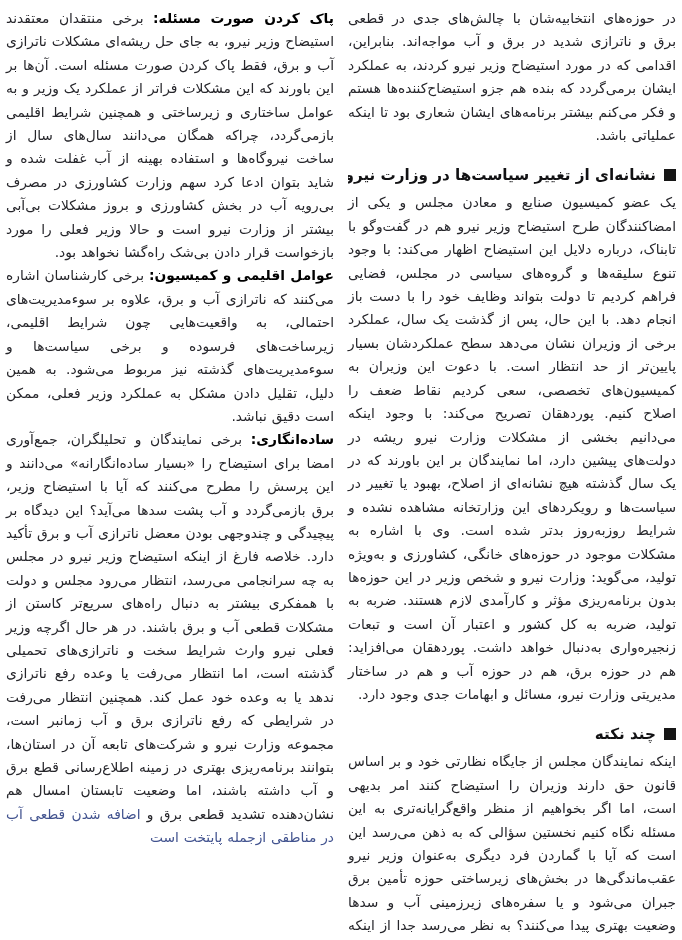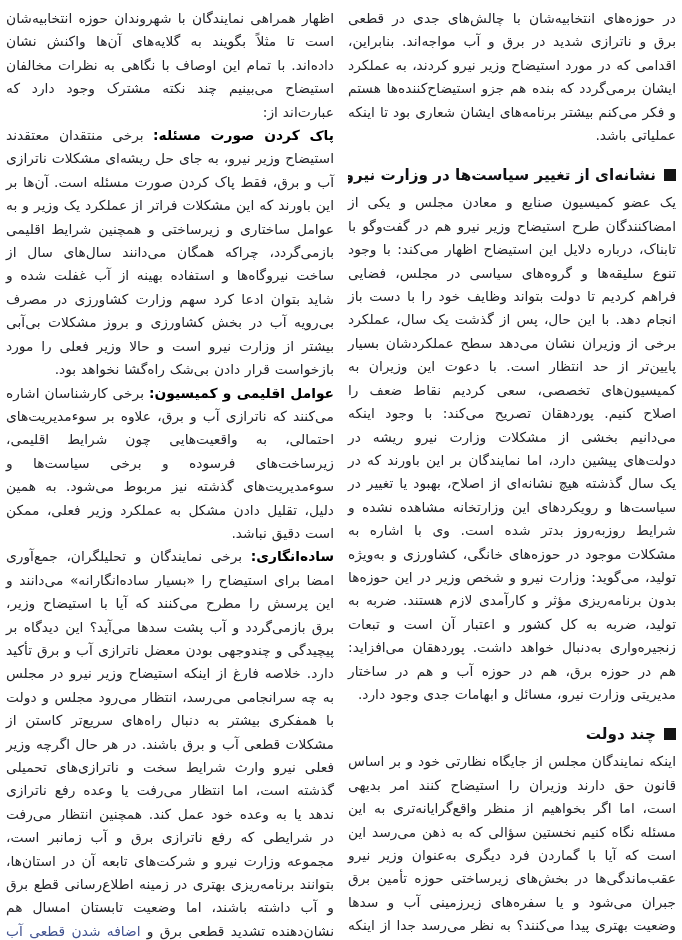--- a/index.html
+++ b/index.html
@@ -33,27 +33,26 @@
     <p class="para">در حوزه‌های انتخابیه‌شان با چالش‌های جدی در قطعی برق و ناترازی شدید در برق و آب مواجه‌اند. بنابراین، اقدامی که در مورد استیضاح وزیر نیرو کردند، به عملکرد ایشان برمی‌گردد که بنده هم جزو استیضاح‌کننده‌ها هستم و فکر می‌کنم بیشتر برنامه‌های ایشان شعاری بود تا اینکه عملیاتی باشد.</p>
 
     <h3 class="section">
       <span class="sq"></span>
       <span class="section-title">نشانه‌ای از تغییر سیاست‌ها در وزارت نیرو نیست</span>
     </h3>
     <p class="para">یک عضو کمیسیون صنایع و معادن مجلس و یکی از امضاکنندگان طرح استیضاح وزیر نیرو هم در گفت‌وگو با تابناک، درباره دلایل این استیضاح اظهار می‌کند: با وجود تنوع سلیقه‌ها و گروه‌های سیاسی در مجلس، فضایی فراهم کردیم تا دولت بتواند وظایف خود را با دست باز انجام دهد. با این حال، پس از گذشت یک سال، عملکرد برخی از وزیران نشان می‌دهد سطح عملکردشان بسیار پایین‌تر از حد انتظار است. با دعوت این وزیران به کمیسیون‌های تخصصی، سعی کردیم نقاط ضعف را اصلاح کنیم. پوردهقان تصریح می‌کند: با وجود اینکه می‌دانیم بخشی از مشکلات وزارت نیرو ریشه در دولت‌های پیشین دارد، اما نمایندگان بر این باورند که در یک سال گذشته هیچ نشانه‌ای از اصلاح، بهبود یا تغییر در سیاست‌ها و رویکردهای این وزارتخانه مشاهده نشده و شرایط روزبه‌روز بدتر شده است. وی با اشاره به مشکلات موجود در حوزه‌های خانگی، کشاورزی و به‌ویژه تولید، می‌گوید: وزارت نیرو و شخص وزیر در این حوزه‌ها بدون برنامه‌ریزی مؤثر و کارآمدی لازم هستند. ضربه به تولید، ضربه به کل کشور و اعتبار آن است و تبعات زنجیره‌واری به‌دنبال خواهد داشت. پوردهقان می‌افزاید: هم در حوزه برق، هم در حوزه آب و هم در ساختار مدیریتی وزارت نیرو، مسائل و ابهامات جدی وجود دارد.</p>
 
     <h3 class="section">
       <span class="sq"></span>
-      <span class="section-title">چند دولت</span>
+      <span class="section-title">چند نکته</span>
     </h3>
     <p class="para">اینکه نمایندگان مجلس از جایگاه نظارتی خود و بر اساس قانون حق دارند وزیران را استیضاح کنند امر بدیهی است، اما اگر بخواهیم از منظر واقع‌گرایانه‌تری به این مسئله نگاه کنیم نخستین سؤالی که به ذهن می‌رسد این است که آیا با گماردن فرد دیگری به‌عنوان وزیر نیرو عقب‌ماندگی‌ها در بخش‌های زیرساختی حوزه تأمین برق جبران می‌شود و یا سفره‌های زیرزمینی آب و سدها وضعیت بهتری پیدا می‌کنند؟ به نظر می‌رسد جدا از اینکه وزیر نیرو به برخی از وعده‌های خود عمل نکرده و کم‌کاری‌هایی نیز در بخش‌های اقدام شده این وزارتخانه وجود دارد، اما شاید همان‌گونه که در گفته نمایندگان موافق استیضاح نیز آمده است بیشتر نوعی</p>
   </div>
 
   <div class="col">
-    <p class="para">اظهار همراهی نمایندگان با شهروندان حوزه انتخابیه‌شان است تا مثلاً بگویند به گلایه‌های آن‌ها واکنش نشان داده‌اند. با تمام این اوصاف با نگاهی به نظرات مخالفان استیضاح می‌بینیم چند نکته مشترک وجود دارد که عبارت‌اند از:</p>
 
     <p class="para">
       <span class="lead">پاک کردن صورت مسئله:</span><span> برخی منتقدان معتقدند استیضاح وزیر نیرو، به جای حل ریشه‌ای مشکلات ناترازی آب و برق، فقط پاک کردن صورت مسئله است. آن‌ها بر این باورند که این مشکلات فراتر از عملکرد یک وزیر و به عوامل ساختاری و زیرساختی و همچنین شرایط اقلیمی بازمی‌گردد، چراکه همگان می‌دانند سال‌های سال از ساخت نیروگاه‌ها و استفاده بهینه از آب غفلت شده و شاید بتوان ادعا کرد سهم وزارت کشاورزی در مصرف بی‌رویه آب در بخش کشاورزی و بروز مشکلات بی‌آبی بیشتر از وزارت نیرو است و حالا وزیر فعلی را مورد بازخواست قرار دادن بی‌شک راه‌گشا نخواهد بود.</span>
     </p>
 
     <p class="para">
       <span class="lead">عوامل اقلیمی و کمیسیون:</span><span> برخی کارشناسان اشاره می‌کنند که ناترازی آب و برق، علاوه بر سوءمدیریت‌های احتمالی، به واقعیت‌هایی چون شرایط اقلیمی، زیرساخت‌های فرسوده و برخی سیاست‌ها و سوءمدیریت‌های گذشته نیز مربوط می‌شود. به همین دلیل، تقلیل دادن مشکل به عملکرد وزیر فعلی، ممکن است دقیق نباشد.</span>
     </p>
 
     <p class="para">

